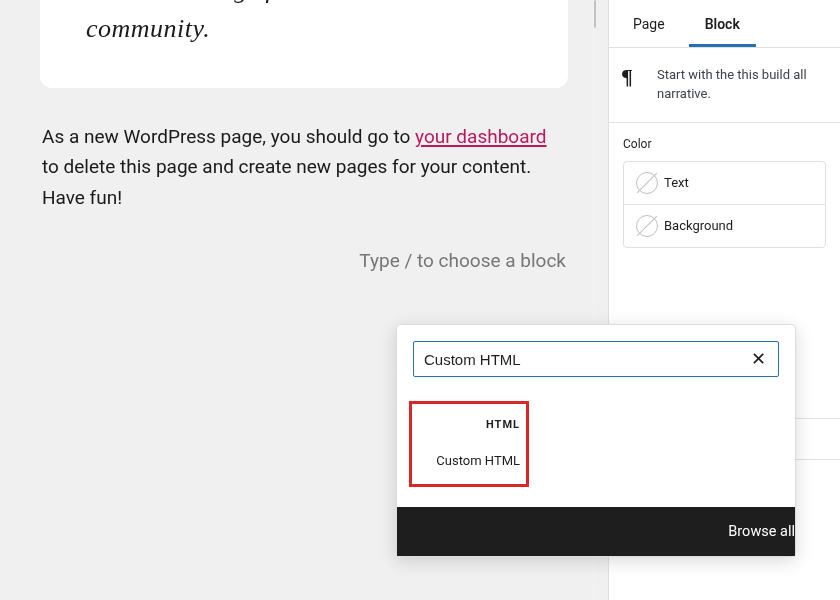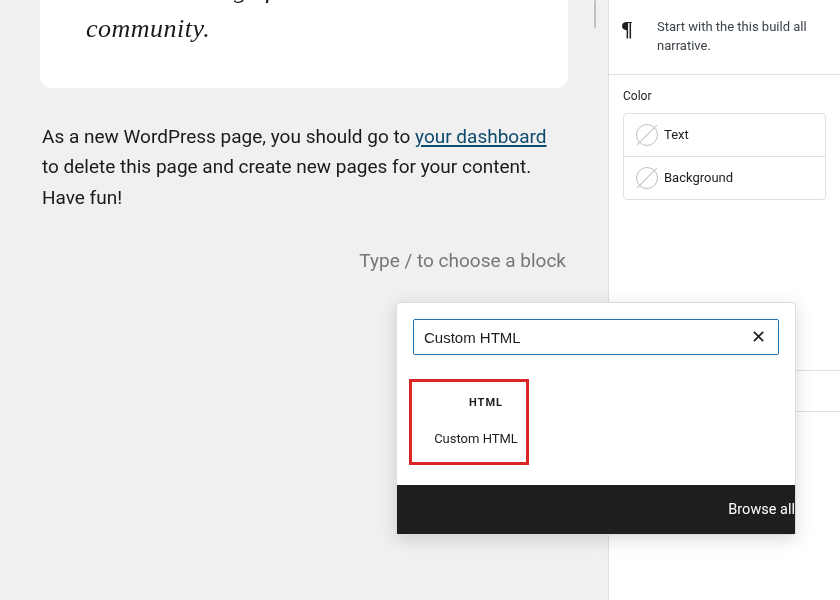--- a/index.html
+++ b/index.html
@@ -5,46 +5,46 @@
   * { box-sizing: border-box; margin: 0; padding: 0; }
   html, body { width: 840px; height: 600px; overflow: hidden; font-family: -apple-system, BlinkMacSystemFont, "Segoe UI", Roboto, sans-serif; background: #fff; }
   .root { display: flex; width: 100%; height: 100%; }
   .editor-area { flex: 1; position: relative; background: #f0f0f1; padding: 0 40px; overflow: hidden; }
   .editor-area::after { content:""; position:absolute; top:0; right:0; width:12px; height:100%; background:#f0f0f1; }
   .scrollbar { position:absolute; top:0; right:0; width:16px; height:100%; background:#f1f1f1; }
   .scrollbar-thumb { position:absolute; top:0; left:2px; width:12px; height:28px; background:#c1c1c1; border-radius:2px; }
   .hero-card { background:#fff; border-radius:12px; padding: 0 46px 40px 46px; margin-top:-30px; }
   .hero-text { font-family: Georgia, "Times New Roman", serif; font-style: italic; font-size:26px; line-height:1.5; color:#1a1a1a; letter-spacing:.5px;}
   .body-para { font-size:19px; line-height:1.6; color:#1a1a1a; margin-top:34px; padding:0 2px; }
-  .body-para a { color:#0c4a6e; text-decoration:underline; text-decoration-thickness:1.5px; text-underline-offset:2px; }
+  .body-para a { color:#be185d; text-decoration:underline; text-decoration-thickness:1.5px; text-underline-offset:2px; }
   .placeholder { font-size:19px; color:#767676; margin-top:36px; padding:0 2px;text-align:right; }
   .sidebar { width:232px; border-left:1px solid #e0e0e0; background:#fff; display:flex; flex-direction:column;}
   .tabs { display:flex; border-bottom:1px solid #e0e0e0; padding-top:6px; }
   .tab { padding:10px 16px 12px 16px; font-size:14px; color:#1e1e1e; cursor:pointer; margin-left:8px;}
   .tab.active { font-weight:600; border-bottom:3px solid #2271b1; color:#1e1e1e; }
   .block-intro { padding:18px 14px 18px 12px; display:flex; gap:12px; border-bottom:1px solid #e0e0e0;}
   .para-icon { width:24px; height:24px; flex-shrink:0; font-family: Georgia, serif; font-size:22px; font-weight:bold; color:#1e1e1e; line-height:1; }
   .intro-title { font-size:14.5px; font-weight:600; color:#1e1e1e; margin-bottom:6px;}
   .intro-desc { font-size:13px; color:#3c434a; line-height:1.45; }
   .section { padding:14px 14px 10px 14px; }
   .section-title { font-size:12px; color:#1e1e1e; margin-bottom:10px;}
   .color-list { border:1px solid #e0e0e0; border-radius:4px; overflow:hidden;}
   .color-item { display:flex; align-items:center; gap:6px; padding:10px 12px; border-bottom:1px solid #e0e0e0; font-size:13px; color:#1e1e1e;}
   .color-item:last-child { border-bottom:none; }
   .swatch { width:22px; height:22px; border-radius:50%; border:1.2px solid #c0c0c0; position:relative; flex-shrink:0;}
   .swatch::after { content:""; position:absolute; width:28px; height:1.2px; background:#c0c0c0; top:50%; left:50%; transform:translate(-50%,-50%) rotate(-45deg);}
   .dim-row { padding:12px 14px; border-top:1px solid #e0e0e0; border-bottom:1px solid #e0e0e0; font-size:14px; color:#1e1e1e; margin-top:160px;}
   
-  .inserter { position:absolute; left:396px; top:302px; width:400px; background:#fff; border:1px solid #dcdcde; border-radius:4px; box-shadow:0 4px 18px rgba(0,0,0,.15); display:flex; flex-direction:column; z-index:50;}
+  .inserter { position:absolute; left:396px; top:324px; width:400px; background:#fff; border:1px solid #dcdcde; border-radius:4px; box-shadow:0 4px 18px rgba(0,0,0,.15); display:flex; flex-direction:column; z-index:50;}
   .search-wrap { padding:16px 16px 12px 16px; }
   .search-box { display:flex; align-items:center; border:1.5px solid #2271b1; border-radius:2px; padding:8px 10px; }
   .search-box input { flex:1; border:none; outline:none; font-size:15px; color:#1e1e1e; background:transparent;}
   .clear-x { font-size:18px; color:#1e1e1e; cursor:pointer; padding:0 2px; line-height:1;}
   .results { padding: 12px 12px 20px 12px; }
-  .result-card { width:120px; border:3px solid #d92626; padding:14px 6px 16px 20px; text-align:center; }
+  .result-card { width:120px; border:3px solid #d92626; padding:14px 6px 16px 20px; text-align:right; }
   .result-icon { font-size:11px; font-weight:700; color:#1e1e1e; letter-spacing:1px; margin-bottom:22px; margin-left:20px;}
   .result-label { font-size:13px; color:#1e1e1e; }
   .browse-all { background:#1e1e1e; color:#fff; text-align:right; padding:16px 0; font-size:14.5px; cursor:pointer;}
 </style>
 </head>
 <body>
 
 <div class="root">
   <div class="editor-area">
     <div class="hero-card">
@@ -54,20 +54,24 @@
       <span>As a new WordPress page, you should go to </span><a href="#">your dashboard</a><span> to delete this page and create new pages for your content. Have fun!</span>
     </p>
     <p class="placeholder">Type / to choose a block</p>
 
     <div class="scrollbar">
       <div class="scrollbar-thumb"></div>
     </div>
   </div>
 
   <div class="sidebar">
+    <div class="tabs">
+      <div class="tab">Page</div>
+      <div class="tab active">Block</div>
+    </div>
     <div class="block-intro">
       <div class="para-icon">¶</div>
       <div>
         <div class="intro-desc">Start with the this build all narrative.</div>
       </div>
     </div>
     <div class="section">
       <div class="section-title">Color</div>
       <div class="color-list">
         <div class="color-item">

